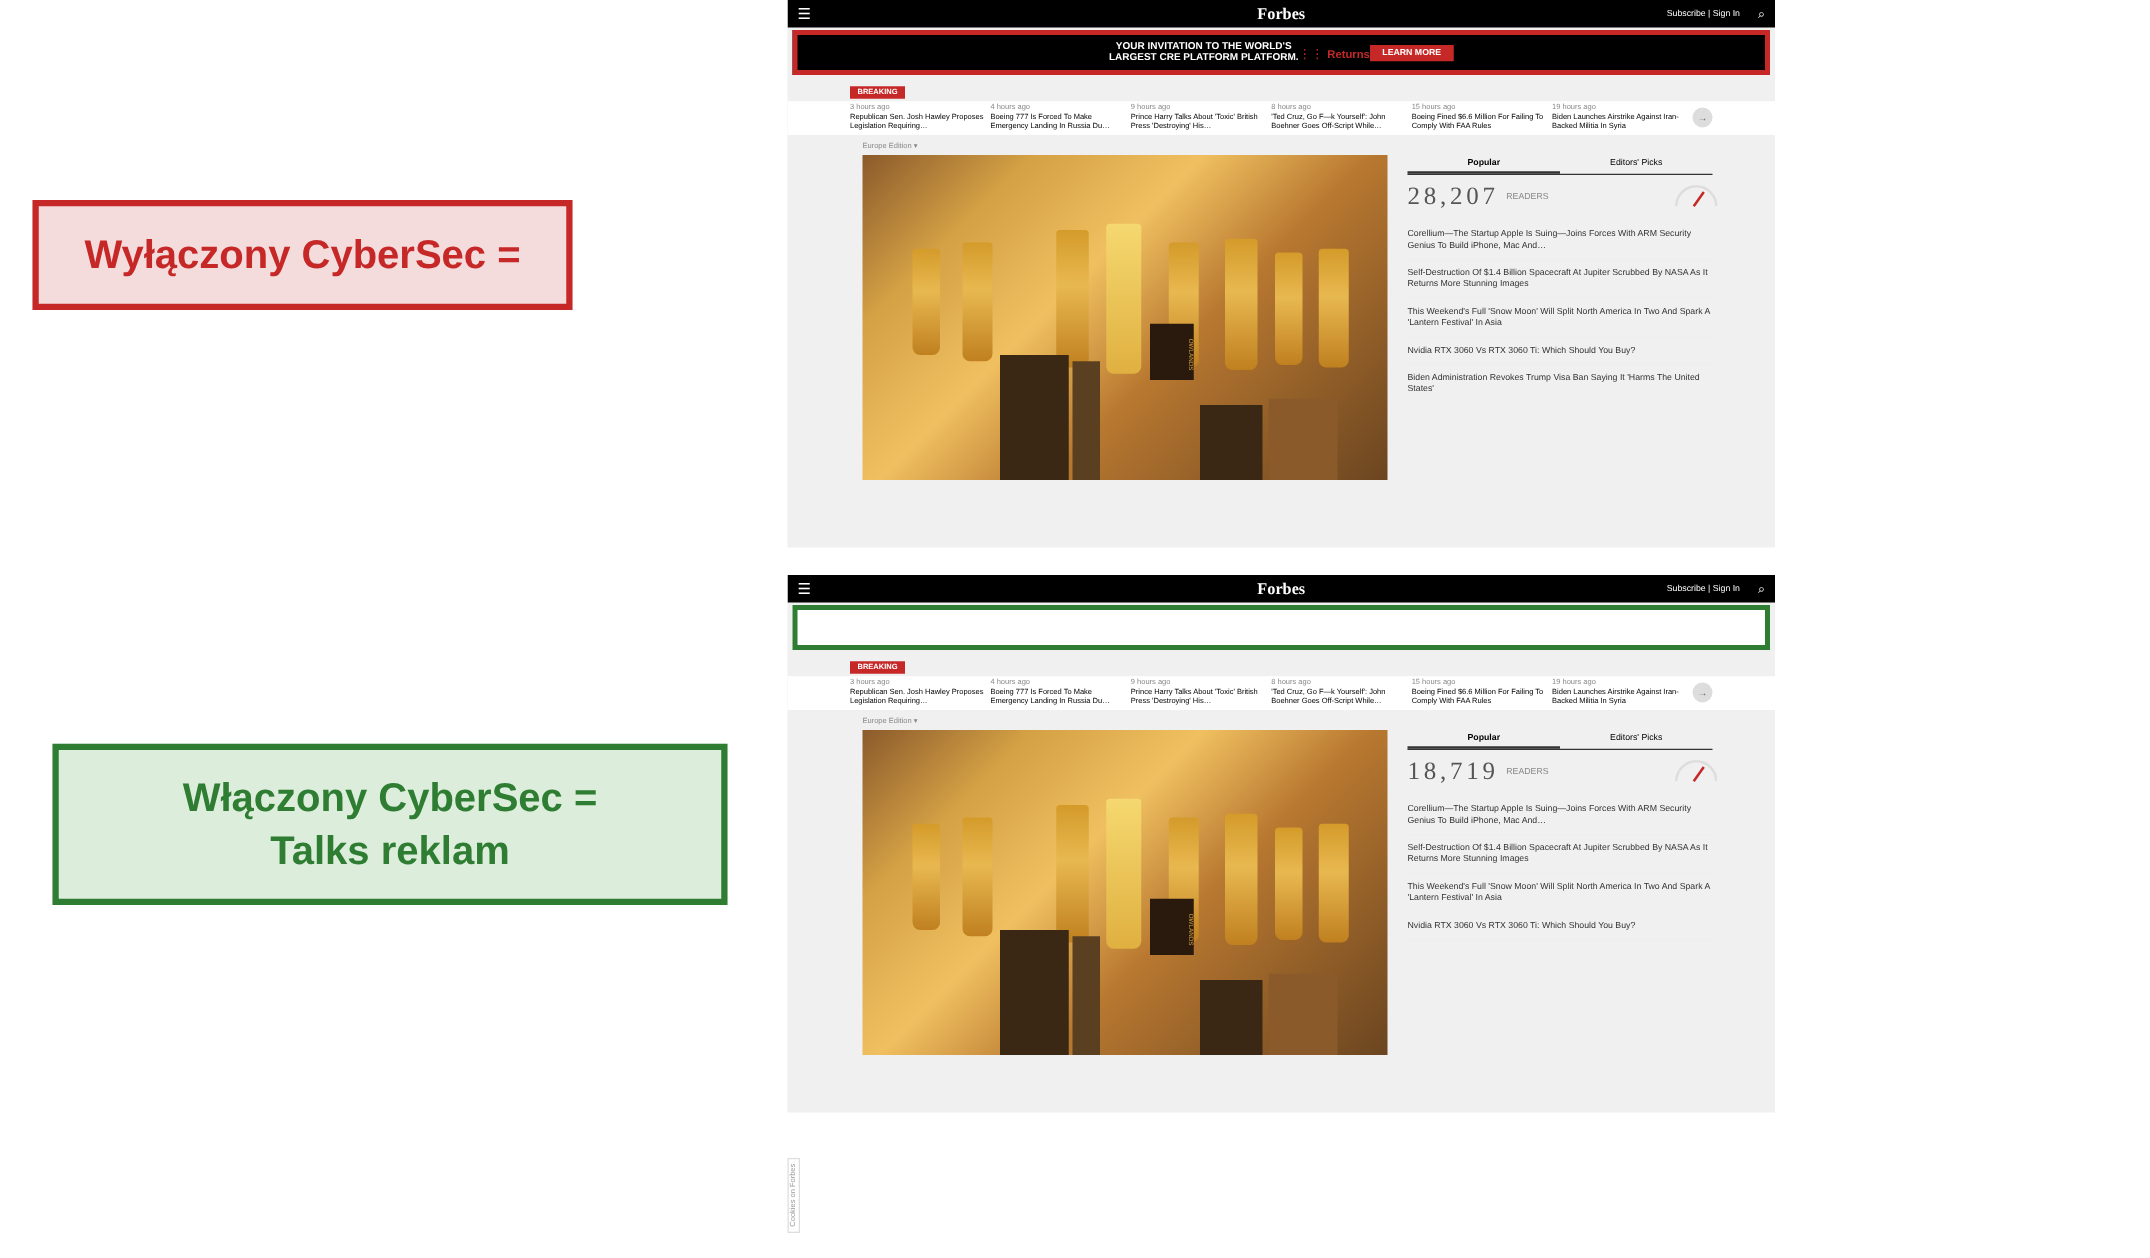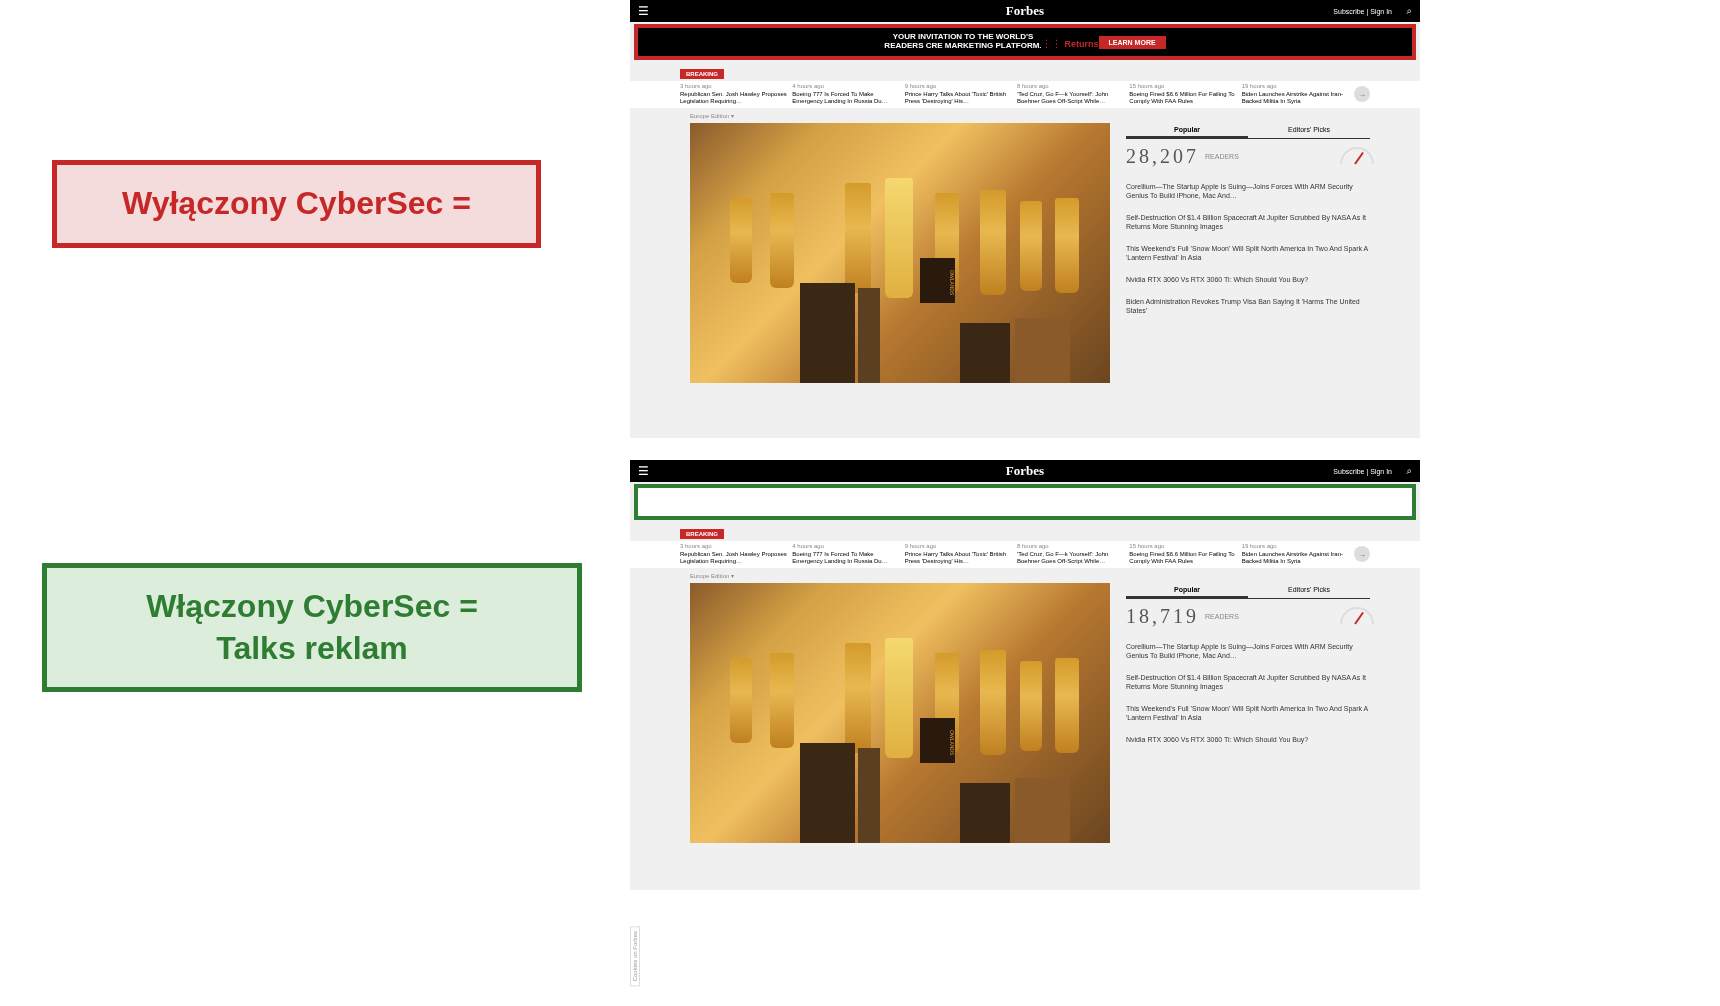--- a/index.html
+++ b/index.html
@@ -1,20 +1,20 @@
 <!DOCTYPE html>
 <html><head>
 <meta charset="utf-8">
 <style>
 * { margin: 0; padding: 0; box-sizing: border-box; }
 body { width: 1720px; height: 1006px; background: #fff; font-family: Arial, sans-serif; position: relative; }
 
 .label-box { position: absolute; padding: 18px 30px; font-weight: bold; font-size: 32px; text-align: center; line-height: 1.3; }
 .label-red { border: 5px solid #c62828; background: #f4dcdc; color: #c62828; }
-.label-green { border: 5px solid #2e7d32; background: #dceddc; color: #2e7d32; }
+.label-green { border: 5px solid #2e7d32; background: #dceddc; color: #2e7d32; margin-top: 32px; }
 
 .shot { position: absolute; background: #f0f0f0; overflow: hidden; }
 .shot-top { left: 630px; top: 0; width: 790px; height: 438px; }
 .shot-bot { left: 630px; top: 460px; width: 790px; height: 430px; }
 
 .forbes-bar { background: #000; height: 22px; display: flex; align-items: center; padding: 0 8px; position: relative; }
 .hamburger { color: #fff; font-size: 12px; }
 .forbes-logo { position: absolute; left: 50%; transform: translateX(-50%); color: #fff; font-family: Georgia, serif; font-weight: bold; font-size: 13px; }
 .subsign { position: absolute; right: 28px; color: #fff; font-size: 7px; }
 .search-icon { position: absolute; right: 8px; color: #fff; font-size: 10px; }
@@ -67,40 +67,40 @@
 .gauge::before { content: ""; position: absolute; bottom: 2px; left: 0; width: 30px; height: 15px; border: 2px solid #ddd; border-bottom: none; border-radius: 30px 30px 0 0; }
 .needle { position: absolute; bottom: 2px; left: 14px; width: 2px; height: 14px; background: #c62828; transform-origin: bottom; transform: rotate(35deg); }
 
 .pop-item { font-size: 7px; line-height: 1.3; padding: 6px 0; border-bottom: 1px solid #eee; color: #333; }
 
 .cookies-tab { position: absolute; left: 630px; bottom: 20px; font-size: 6px; color: #999; writing-mode: vertical-rl; transform: rotate(180deg); padding: 4px 1px; border: 1px solid #ddd; background: #fff; }
 </style>
 </head>
 <body>
 
-<div class="label-box label-red" style="left:52px; top:160px; width:489px;">
+<div class="label-box label-red" style="left:26px; top:160px; width:432px;">
   <span>Wyłączony CyberSec =</span><br>
 </div>
 
 <div class="label-box label-green" style="left:42px; top:563px; width:540px;">
   <span>Włączony CyberSec =</span><br>
   <span>Talks reklam</span>
 </div>
 
 <div class="shot shot-top">
   <div class="forbes-bar">
     <span class="hamburger">☰</span>
     <span class="forbes-logo">Forbes</span>
     <span class="subsign">Subscribe | Sign In</span>
     <span class="search-icon">⌕</span>
   </div>
   <div class="ad-strip ad-red">
     <div class="ad-text">
       <span>YOUR INVITATION TO THE WORLD'S</span><br>
-      <span>READERS CRE MARKETING PLATFORM.</span>
+      <span>LARGEST CRE PLATFORM PLATFORM.</span>
     </div>
     <span><span class="loopnet-dots">⋮⋮</span><span class="loopnet">Returns</span></span>
     <span class="learn-btn">LEARN MORE</span>
   </div>
   <span class="breaking">BREAKING</span>
   <div class="news-row">
     <div class="news-item">
         <div class="time">3 hours ago</div>
         <div class="title">Republican Sen. Josh Hawley Proposes Legislation Requiring…</div>
       </div>

